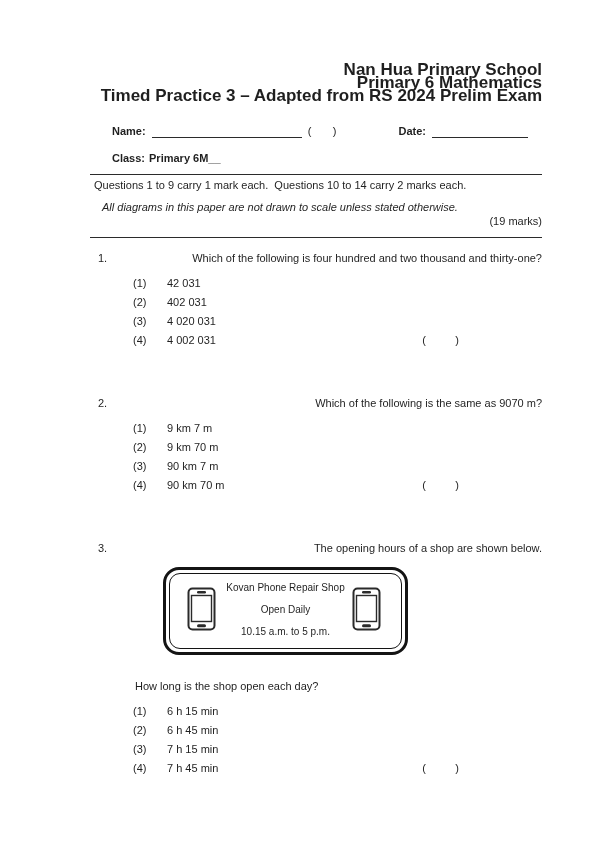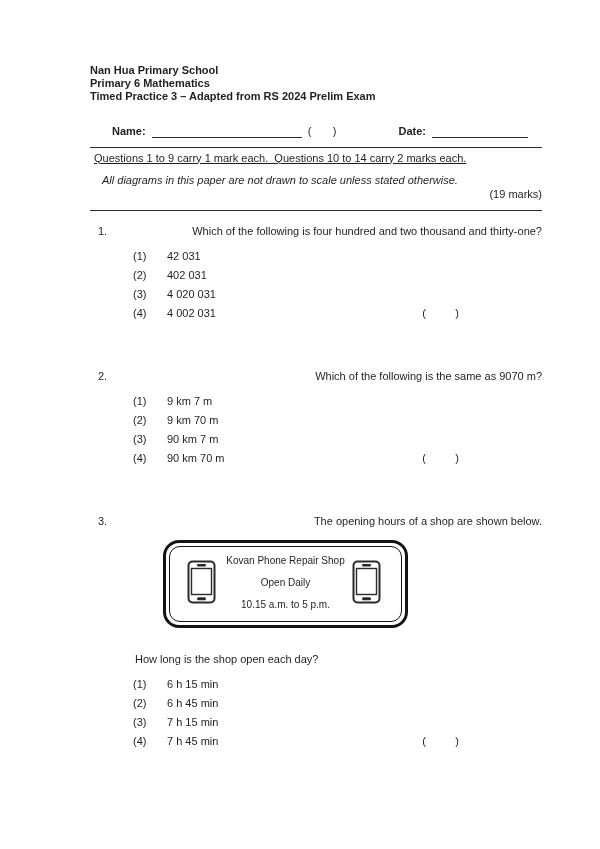--- a/index.html
+++ b/index.html
@@ -10,39 +10,39 @@
     margin:0 auto;
     background:#ffffff;
     font-family:"Liberation Sans", sans-serif;
     color:#1f1f1f;
     overflow:hidden;
   }
   .content {
     position:absolute; left:90px; top:64px; width:452px;
     font-size:11px; line-height:14px;
   }
-  .hdr { text-align:left; font-weight:700; font-size:11px; line-height:12.5px; }
+  .hdr { text-align:right; font-weight:700; font-size:17px; line-height:12.5px; }
   .hdr div { margin-bottom:0.5px; }
 
   .name-row { display:flex; align-items:flex-end; margin-top:20px; padding-left:4px; height:15px; }
   .bold { font-weight:700;margin-left:18px; }
   .blank { display:inline-block; border-bottom:1.4px solid #2b2b2b; height:12px; }
   .name-blank { width:150px; margin-left:6px; }
   .date-blank { width:96px; margin-left:6px; }
   .idx-brackets { white-space:pre; margin-left:6px; }
   .flex-spacer { flex:1; }
   .name-row { padding-right:14px; }
 
   .class-row { margin-top:13px; padding-left:4px; }
   .class-row .val { margin-left:4px; }
 
   .rule { border:none; border-top:1.8px solid #2b2b2b; margin:9px 0 0 0; }
 
   .instructions { margin-top:4px; padding-left:4px; }
-  .ins-line { white-space:pre-wrap; line-height:13px;text-decoration:underline; }
+  .ins-line { white-space:pre-wrap; line-height:13px; }
   .note { margin-top:9px; padding-left:4px; font-style:italic; line-height:13px;margin-left:8px; }
   .marks { text-align:right; line-height:13px; margin-top:1px; }
 
   .question { margin-top:46px; }
   .question.first { margin-top:13px; }
   .q-head { display:flex; }
   .q-num { flex:none; width:37px; padding-left:8px; }
   .q-text { flex:1;text-align:right; }
   .opts { margin-top:9px; }
   .opt { display:flex; align-items:baseline; line-height:19px; }
@@ -74,20 +74,23 @@
 
     <div class="name-row">
       <span class="bold">Name:</span>
       <span class="blank name-blank"></span>
       <span class="idx-brackets">(       )</span>
       <span class="flex-spacer"></span>
       <span class="bold">Date:</span>
       <span class="blank date-blank"></span>
     </div>
 
+    <div class="class-row bold">
+      <span>Class:</span><span class="val">Primary 6M__</span>
+    </div>
 
     <hr class="rule">
 
     <div class="instructions">
       <div class="ins-line">Questions 1 to 9 carry 1 mark each.  Questions 10 to 14 carry 2 marks each.</div>
     </div>
     <div class="note">All diagrams in this paper are not drawn to scale unless stated otherwise.</div>
     <div class="marks">(19 marks)</div>
 
     <hr class="rule">

